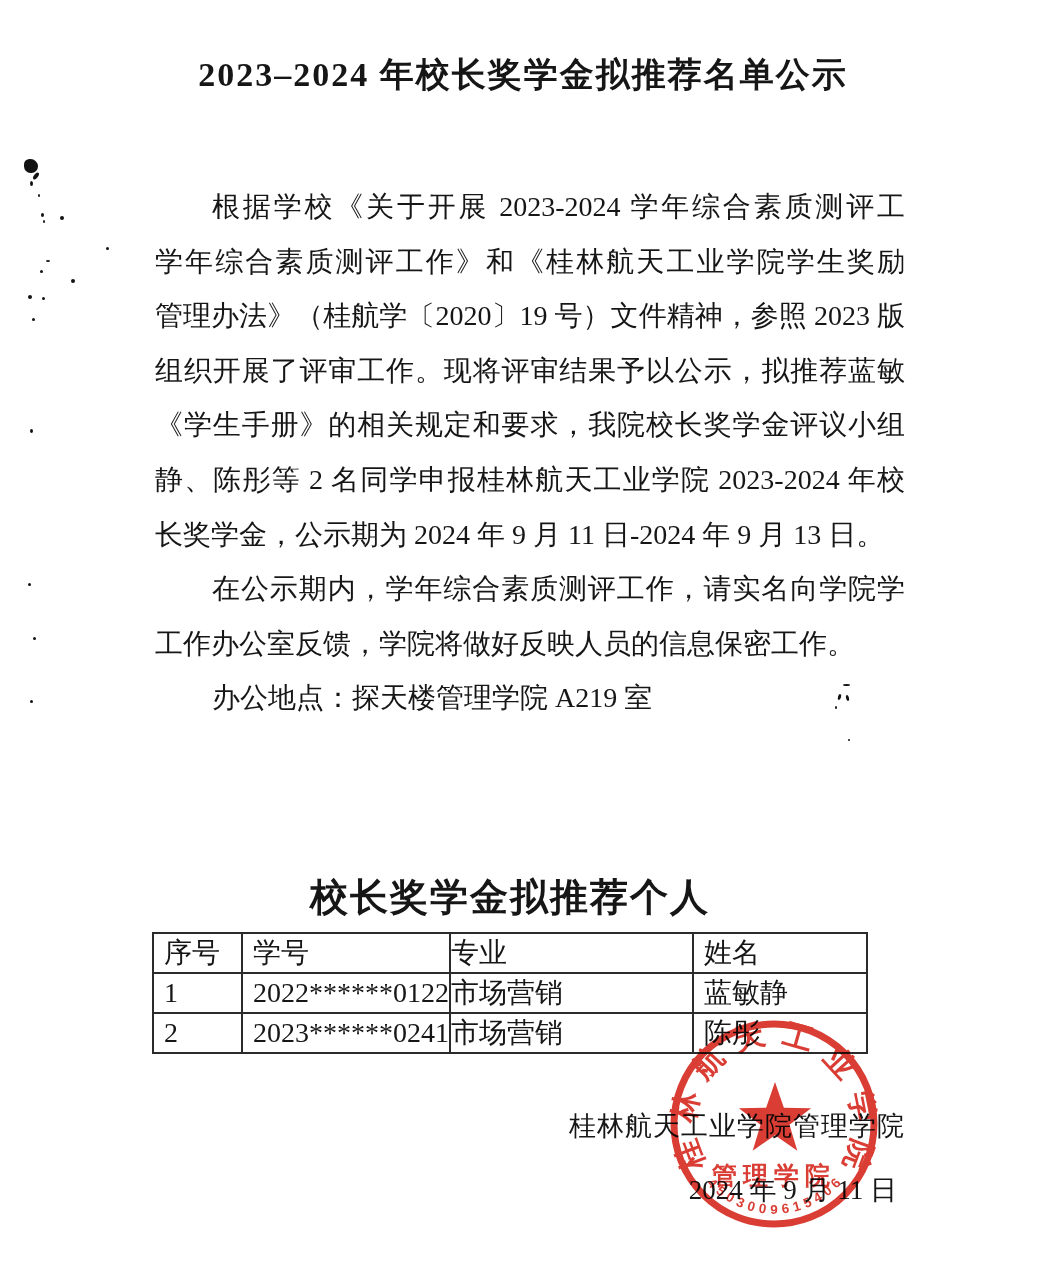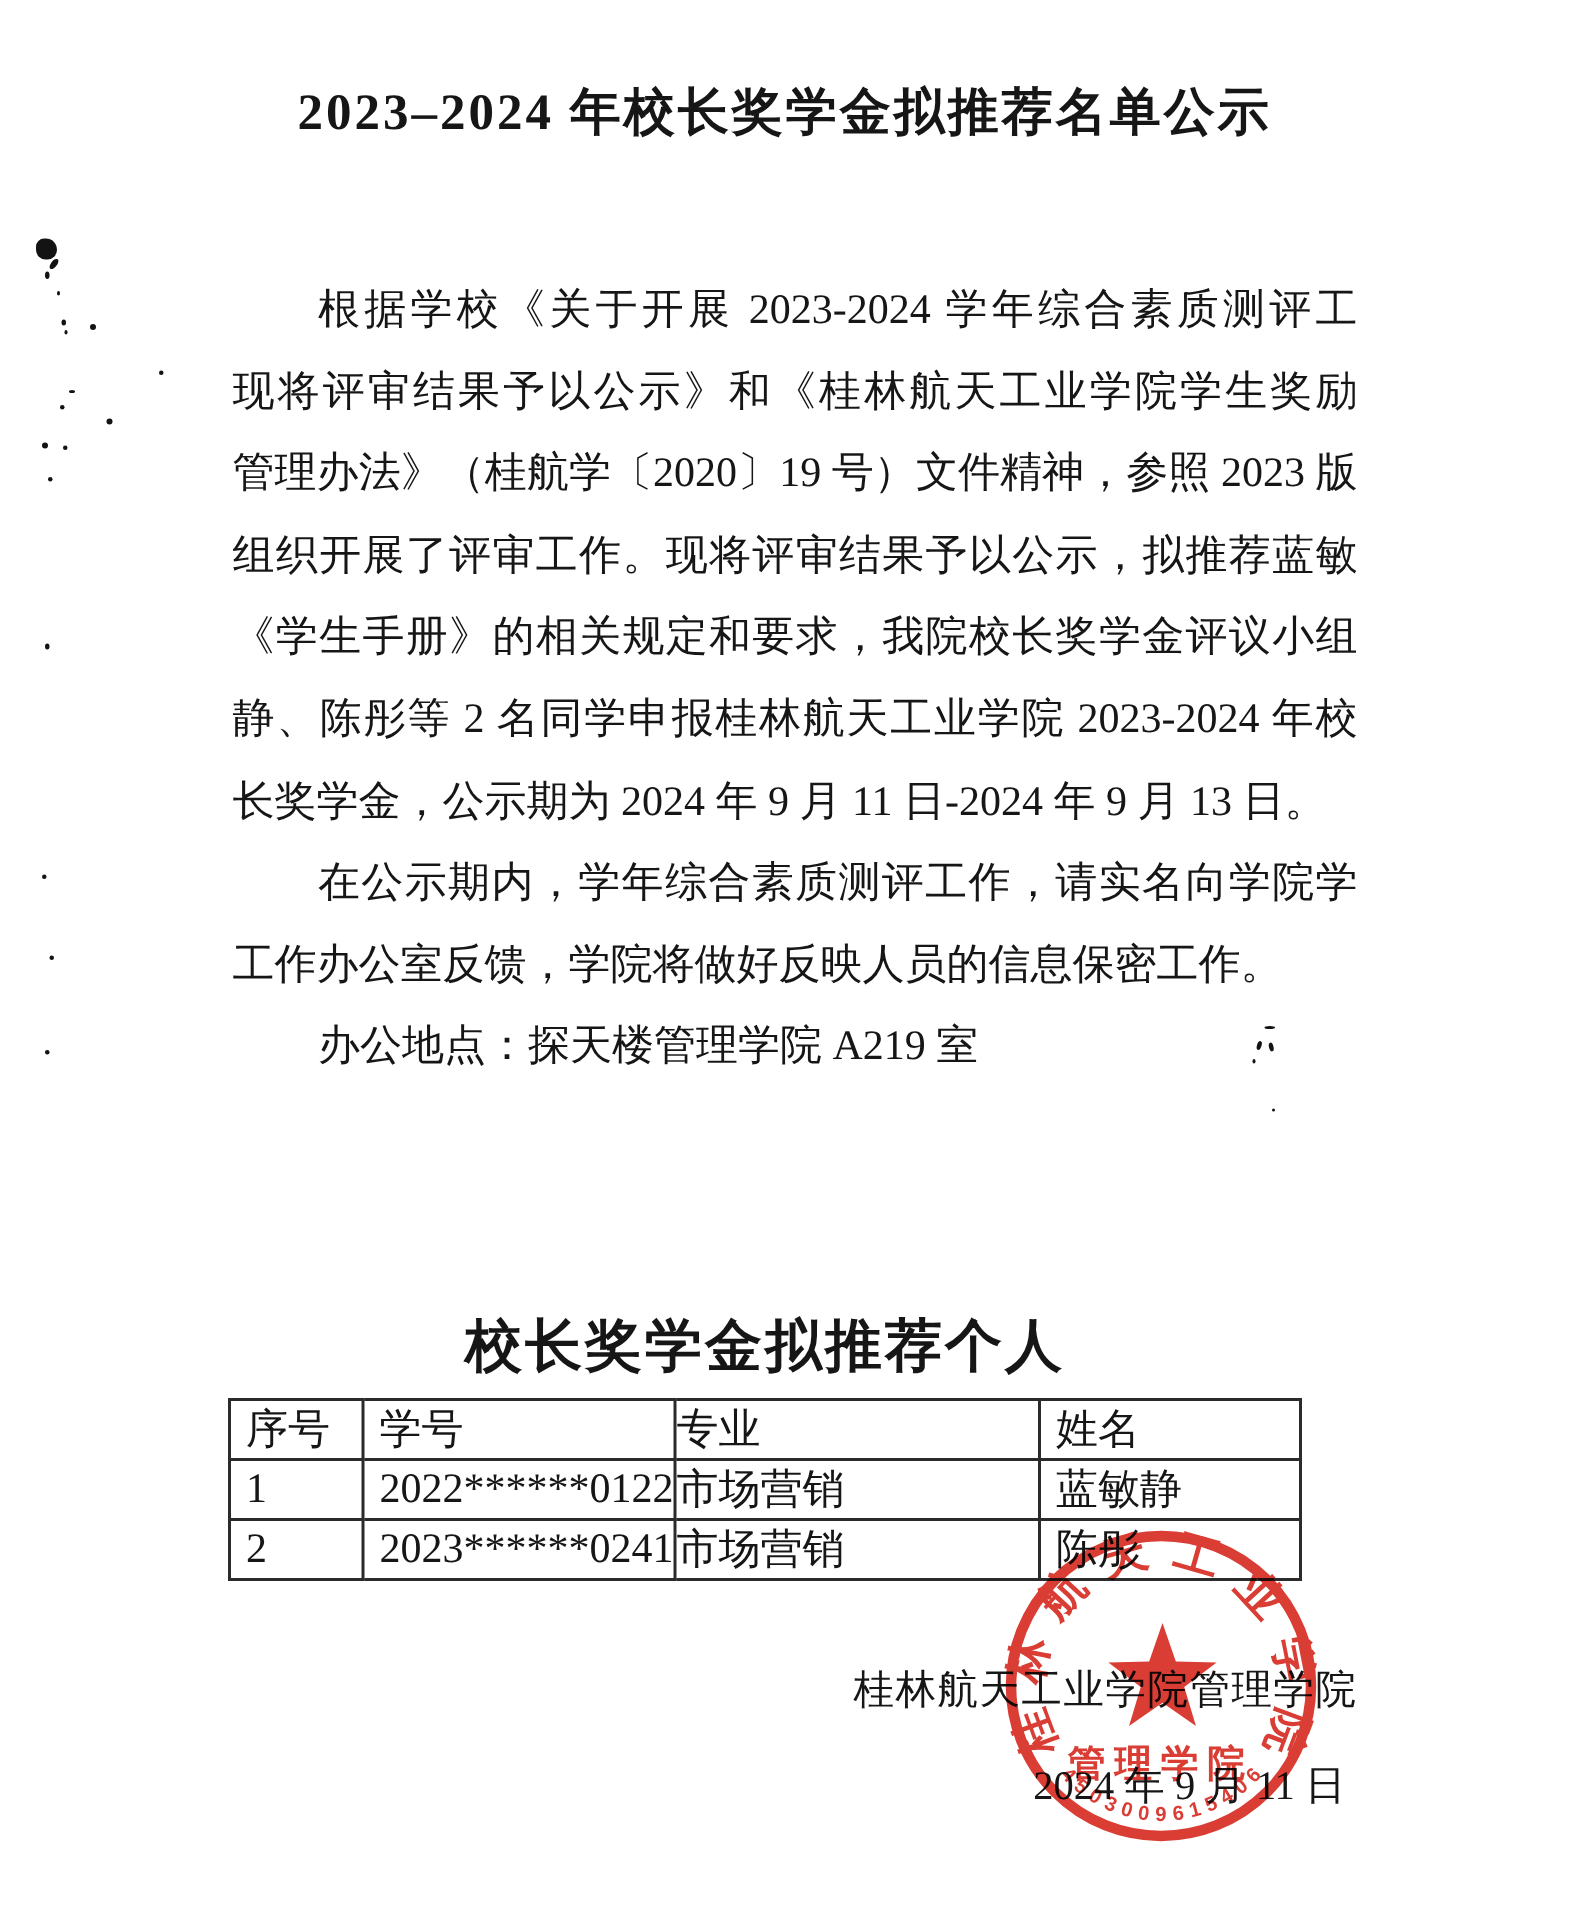--- a/index.html
+++ b/index.html
@@ -47,21 +47,21 @@
 </style>
 </head>
 <body>
 
 <div class="page">
 
   <div class="doc-title">2023–2024 年校长奖学金拟推荐名单公示</div>
 
   <div class="body-lines">
     <div class="line indent">根据学校《关于开展 2023-2024 学年综合素质测评工作、</div>
-    <div class="line">现将评审结果予以公示》和《桂林航天工业学院学生奖励</div>
+    <div class="line">学年综合素质测评工作》和《桂林航天工业学院学生奖励</div>
     <div class="line">管理办法》（桂航学〔2020〕19 号）文件精神，参照 2023 版</div>
     <div class="line">组织开展了评审工作。现将评审结果予以公示，拟推荐蓝敏</div>
     <div class="line">《学生手册》的相关规定和要求，我院校长奖学金评议小组</div>
     <div class="line">静、陈彤等 2 名同学申报桂林航天工业学院 2023-2024 年校</div>
     <div class="line para-end">长奖学金，公示期为 2024 年 9 月 11 日-2024 年 9 月 13 日。</div>
     <div class="line indent">在公示期内，学年综合素质测评工作，请实名向学院学生</div>
     <div class="line para-end">工作办公室反馈，学院将做好反映人员的信息保密工作。</div>
     <div class="line plain">办公地点：探天楼管理学院 A219 室</div>
   </div>
 

